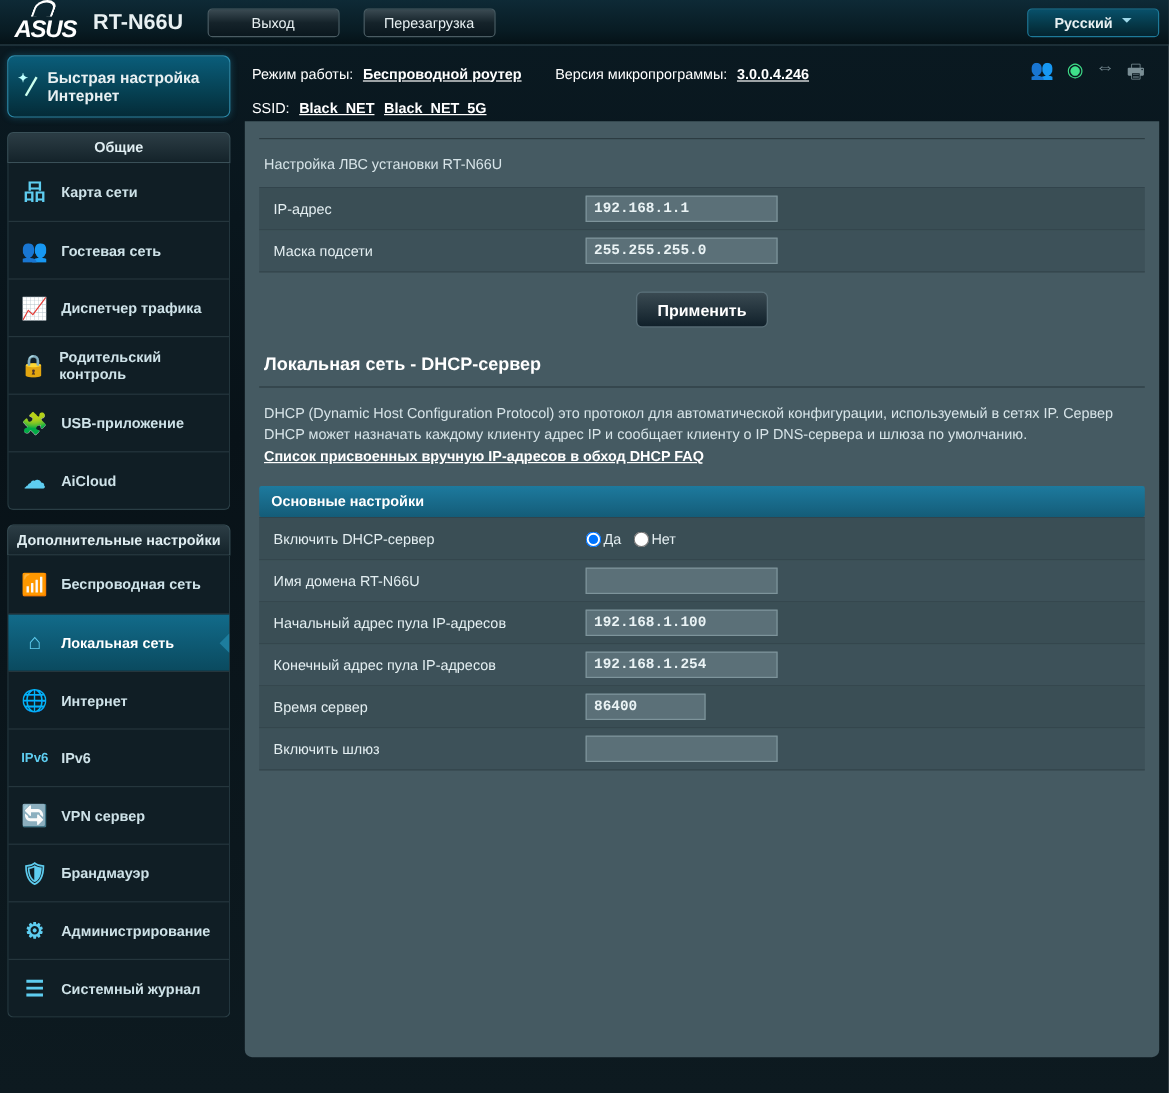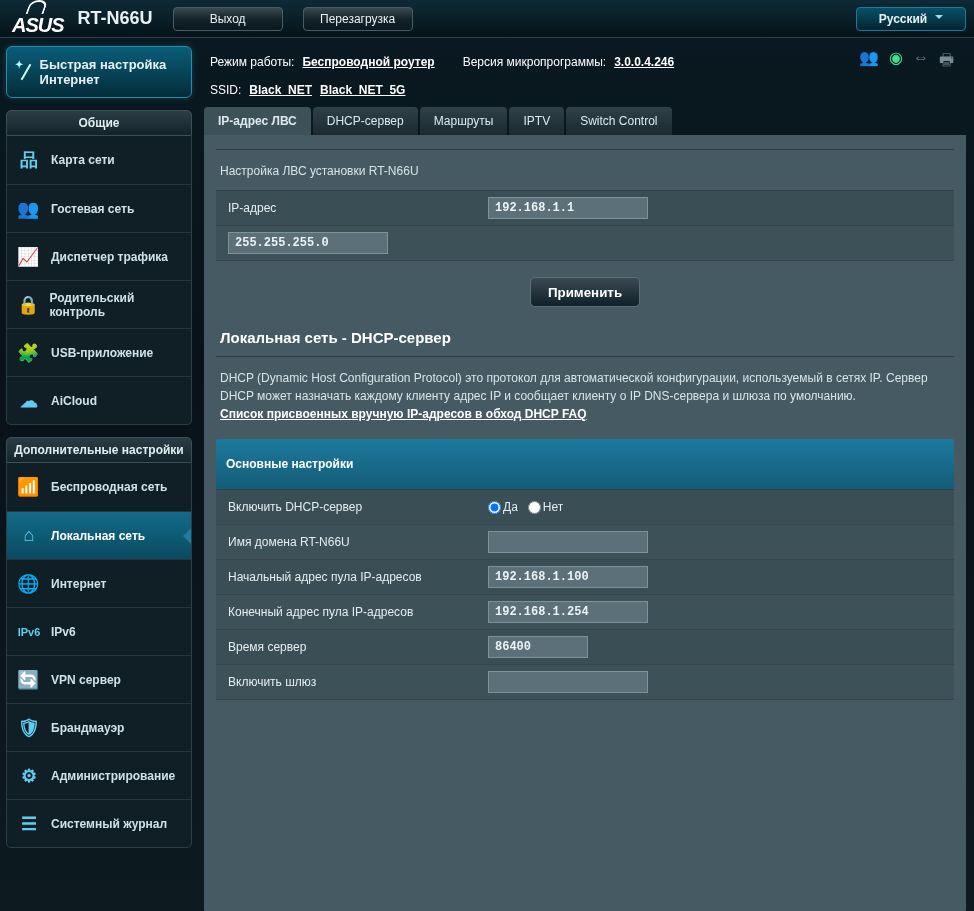--- a/index.html
+++ b/index.html
@@ -139,21 +139,21 @@
 .form-field label { color:#e3eef1; display:flex; align-items:center; gap:2px; }
 .btn-apply {
   display:block; width:110px; height:30px; margin:16px auto 4px;
   background: linear-gradient(180deg, #3a4a52 0%, #10202a 100%);
   border: 1px solid #5a6f78; border-radius: 5px;
   color:#fff; font-weight:bold; cursor:pointer;
 }
 .subhdr {
   background: linear-gradient(180deg, #1d7a9e 0%, #145c78 100%);
   color:#fff; font-weight:bold; font-size:12px;
-  padding:18px 10px; border-radius:2px;
+  padding:6px 10px; border-radius:2px;
   margin-top:6px;
 }
 </style>
 </head>
 <body>
 
 <div class="topbar">
   <div class="logo">
       <span class="ci"></span>
       <span>ASUS</span>
@@ -258,40 +258,34 @@
         <span>⇔</span>
         <span>🖶</span>
       </div>
     </div>
     <div class="infoline">
       <span class="label">SSID:</span>
       <a href="#">Black_NET</a>
       <a href="#">Black_NET_5G</a>
     </div>
 
-    <div class="tabs">
-      <div class="tab-active">IP-адрес ЛВС</div>
-      <div class="tab">DHCP-сервер</div>
-      <div class="tab">Маршруты</div>
-      <div class="tab">IPTV</div>
-      <div class="tab">Switch Control</div>
-    </div>
 
     <div class="panel">
 
       <div class="hr"></div>
       <div class="desc">Настройка ЛВС установки RT-N66U</div>
       <div class="form-table">
         <div class="form-row">
           <div class="form-label">IP-адрес</div>
           <div class="form-field">
               <input type="text" value="192.168.1.1" style="">
             </div>
         </div>
         <div class="form-row">
+          <div class="form-label">Маска подсети</div>
           <div class="form-field">
               <input type="text" value="255.255.255.0" style="">
             </div>
         </div>
       </div>
       <button class="btn-apply">Применить</button>
 
       <h2 style="margin-top:18px">Локальная сеть - DHCP-сервер</h2>
       <div class="hr"></div>
       <div class="desc">

